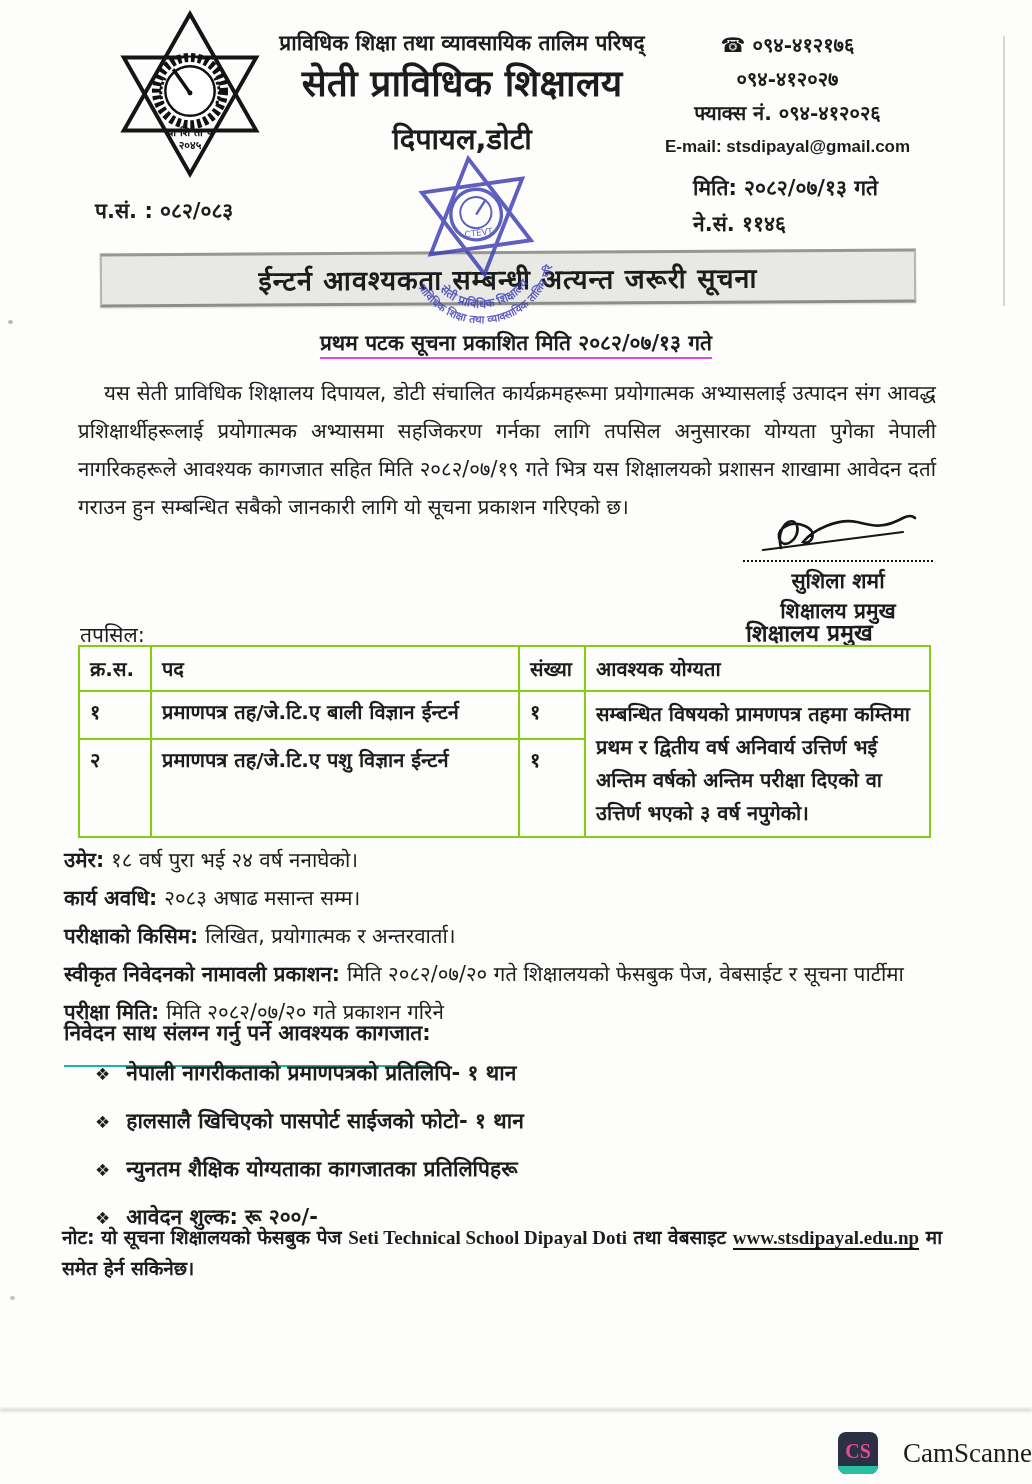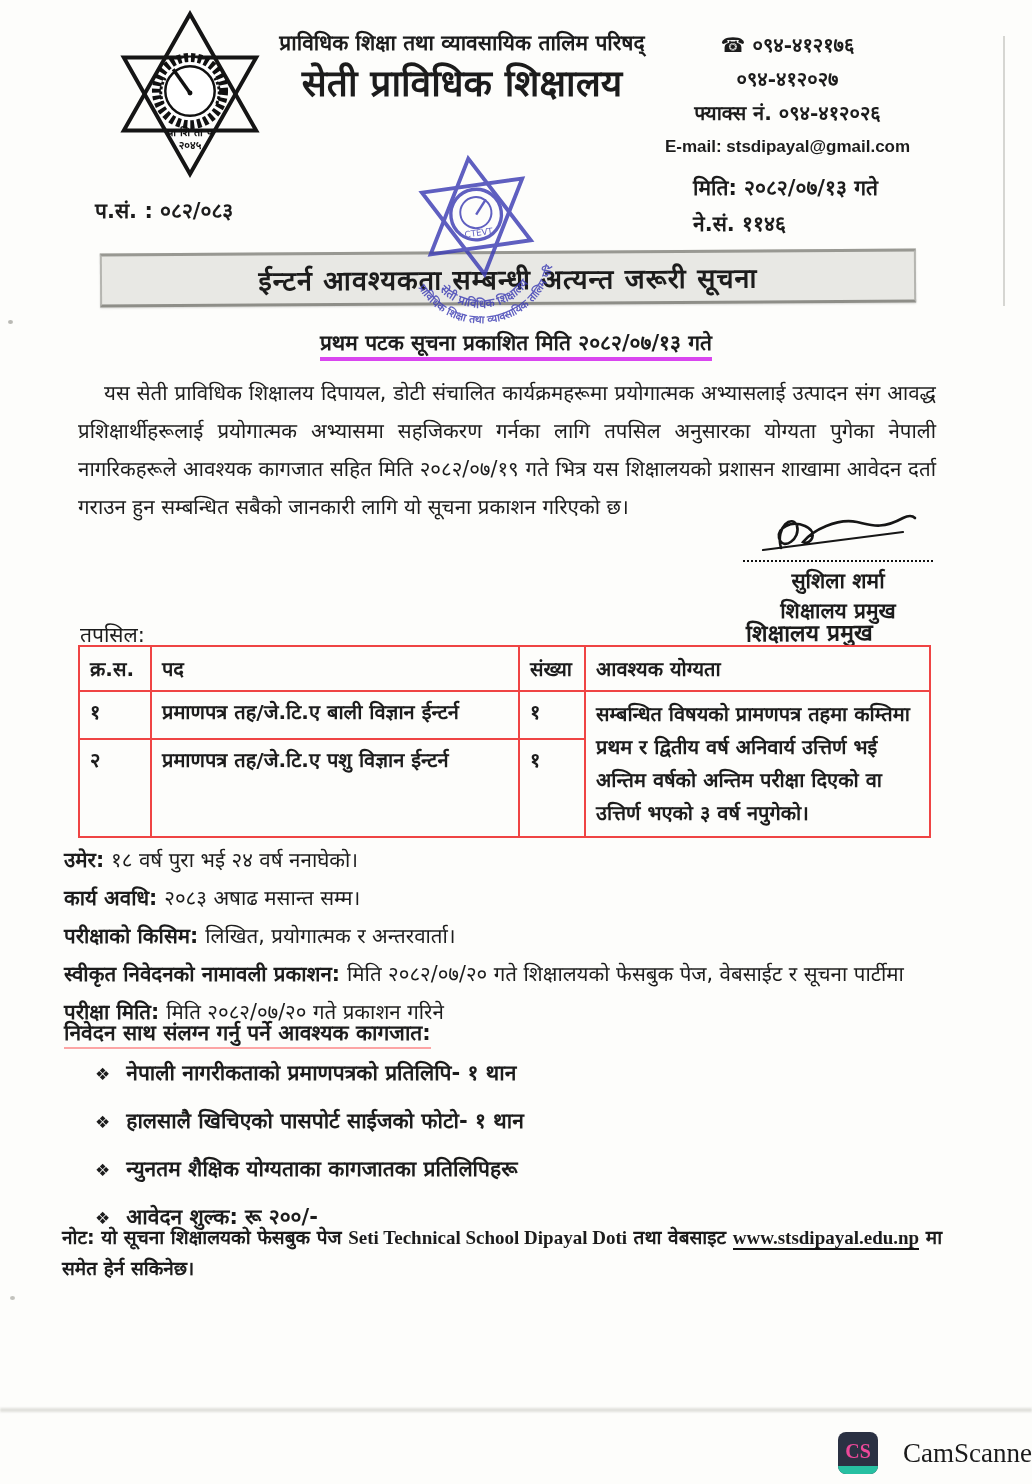--- a/index.html
+++ b/index.html
@@ -26,44 +26,44 @@
   .banner{
     left:100px;top:251px;width:812px;height:48px;
     background:#e8e8e4;border-top:3px solid #98989２;
     border-top:3px solid #989892;border-bottom:3px solid #8e8e88;
     border-left:2px solid #b5b5b0;border-right:2px solid #b5b5b0;
     display:flex;align-items:center;justify-content:center;
     transform:rotate(-.35deg);box-shadow:0 1px 2px rgba(0,0,0,.15);
   }
   .banner span{font-size:27px;font-weight:bold;letter-spacing:1px;}
   .subtitle{left:0;top:328px;width:1032px;text-align:center;font-size:21px;font-weight:bold;}
-  .subtitle span{border-bottom:4px solid #d946ef;padding-bottom:2px;}
+  .subtitle span{border-bottom:2px solid #d946ef;padding-bottom:2px;}
   
   .bodytext{left:78px;top:374px;width:858px;font-size:20.5px;line-height:38px;text-align:justify;text-indent:26px;}
   
   .sigblock{left:728px;top:508px;width:220px;text-align:center;}
   .sigblock .dotline{border-bottom:2px dotted #111;width:190px;margin:0 auto 4px auto;}
   .sigblock .name{font-size:21px;font-weight:600;line-height:30px;}
   .sigblock .role{font-size:21px;font-weight:600;line-height:30px;}
   .tapsil{left:80px;top:620px;font-size:21px;font-weight:400;}
   .stamp-role{left:746px;top:616px;font-size:23px;font-weight:bold;transform:rotate(-.5deg);}
   
   table.main{position:absolute;left:78px;top:645px;width:853px;border-collapse:collapse;font-size:20px;}
-  table.main th,table.main td{border:2px solid #ef4444;padding:6px 10px;text-align:left;vertical-align:top;}
+  table.main th,table.main td{border:2px solid #84cc16;padding:6px 10px;text-align:left;vertical-align:top;}
   table.main th{font-weight:bold;padding-top:8px;padding-bottom:8px;}
   table.main td{font-weight:600;}
   td.qual{line-height:33px;}
   tr.r2 td{height:84px;}
   
   .details{left:64px;top:846px;width:900px;font-size:20.5px;}
   .details .dline{margin-bottom:9px;line-height:29px;}
   .details .dlabel{font-weight:bold;margin-right:7px;}
   
   .docs-heading{left:64px;top:1018px;font-size:21px;font-weight:bold;}
-  .docs-heading span{border-bottom:2px solid #fca5a5;padding-bottom:2px;}
+  .docs-heading span{border-bottom:2px solid #14b8a6;padding-bottom:20px;}
   .bullets{left:95px;top:1058px;width:760px;font-size:21px;font-weight:600;}
   .bullets .bitem{margin-bottom:20px;display:flex;align-items:baseline;}
   .bullets .bicon{margin-right:16px;font-size:17px;}
   
   .note{left:62px;top:1222px;width:915px;font-size:19px;font-weight:600;line-height:30px;}
   .note .en{font-family:"Liberation Serif",serif;font-weight:bold;font-size:19px;}
   .note .url{font-family:"Liberation Serif",serif;font-weight:bold;border-bottom:2px solid #111;}
   
   .smudge{left:0;top:1408px;width:1032px;height:4px;background:#d9d9d4;filter:blur(1px);opacity:.8;}
   .csrow{left:838px;top:1432px;display:flex;align-items:center;}
@@ -89,20 +89,21 @@
     <line x1="85" y1="84" x2="68" y2="60" stroke="#111" stroke-width="3.5"></line>
     <circle cx="85" cy="84" r="2.5" fill="#111"></circle>
     <path d="M58,95 q-6,-14 2,-26" fill="none" stroke="#111" stroke-width="3" stroke-dasharray="3 2"></path>
     <path d="M112,95 q6,-14 -2,-26" fill="none" stroke="#111" stroke-width="3" stroke-dasharray="3 2"></path>
     <text x="85" y="128" text-anchor="middle" font-size="11" font-weight="bold" fill="#111">प्रा शि ता प</text>
     <text x="85" y="141" text-anchor="middle" font-size="11" font-weight="bold" fill="#111">२०४५</text>
   </svg>
 
   <div class="abs council">प्राविधिक शिक्षा तथा व्यावसायिक तालिम परिषद्</div>
   <div class="abs school">सेती प्राविधिक शिक्षालय</div>
+  <div class="abs location">दिपायल,डोटी</div>
 
   <div class="abs contact">
     <div><span>☎</span> <span>०९४-४१२१७६</span></div>
     <div>०९४-४१२०२७</div>
     <div>फ्याक्स नं. ०९४-४१२०२६</div>
     <div class="email">E-mail: stsdipayal@gmail.com</div>
   </div>
 
   <div class="abs miti-block">
     <div>मिति: २०८२/०७/१३ गते</div>

